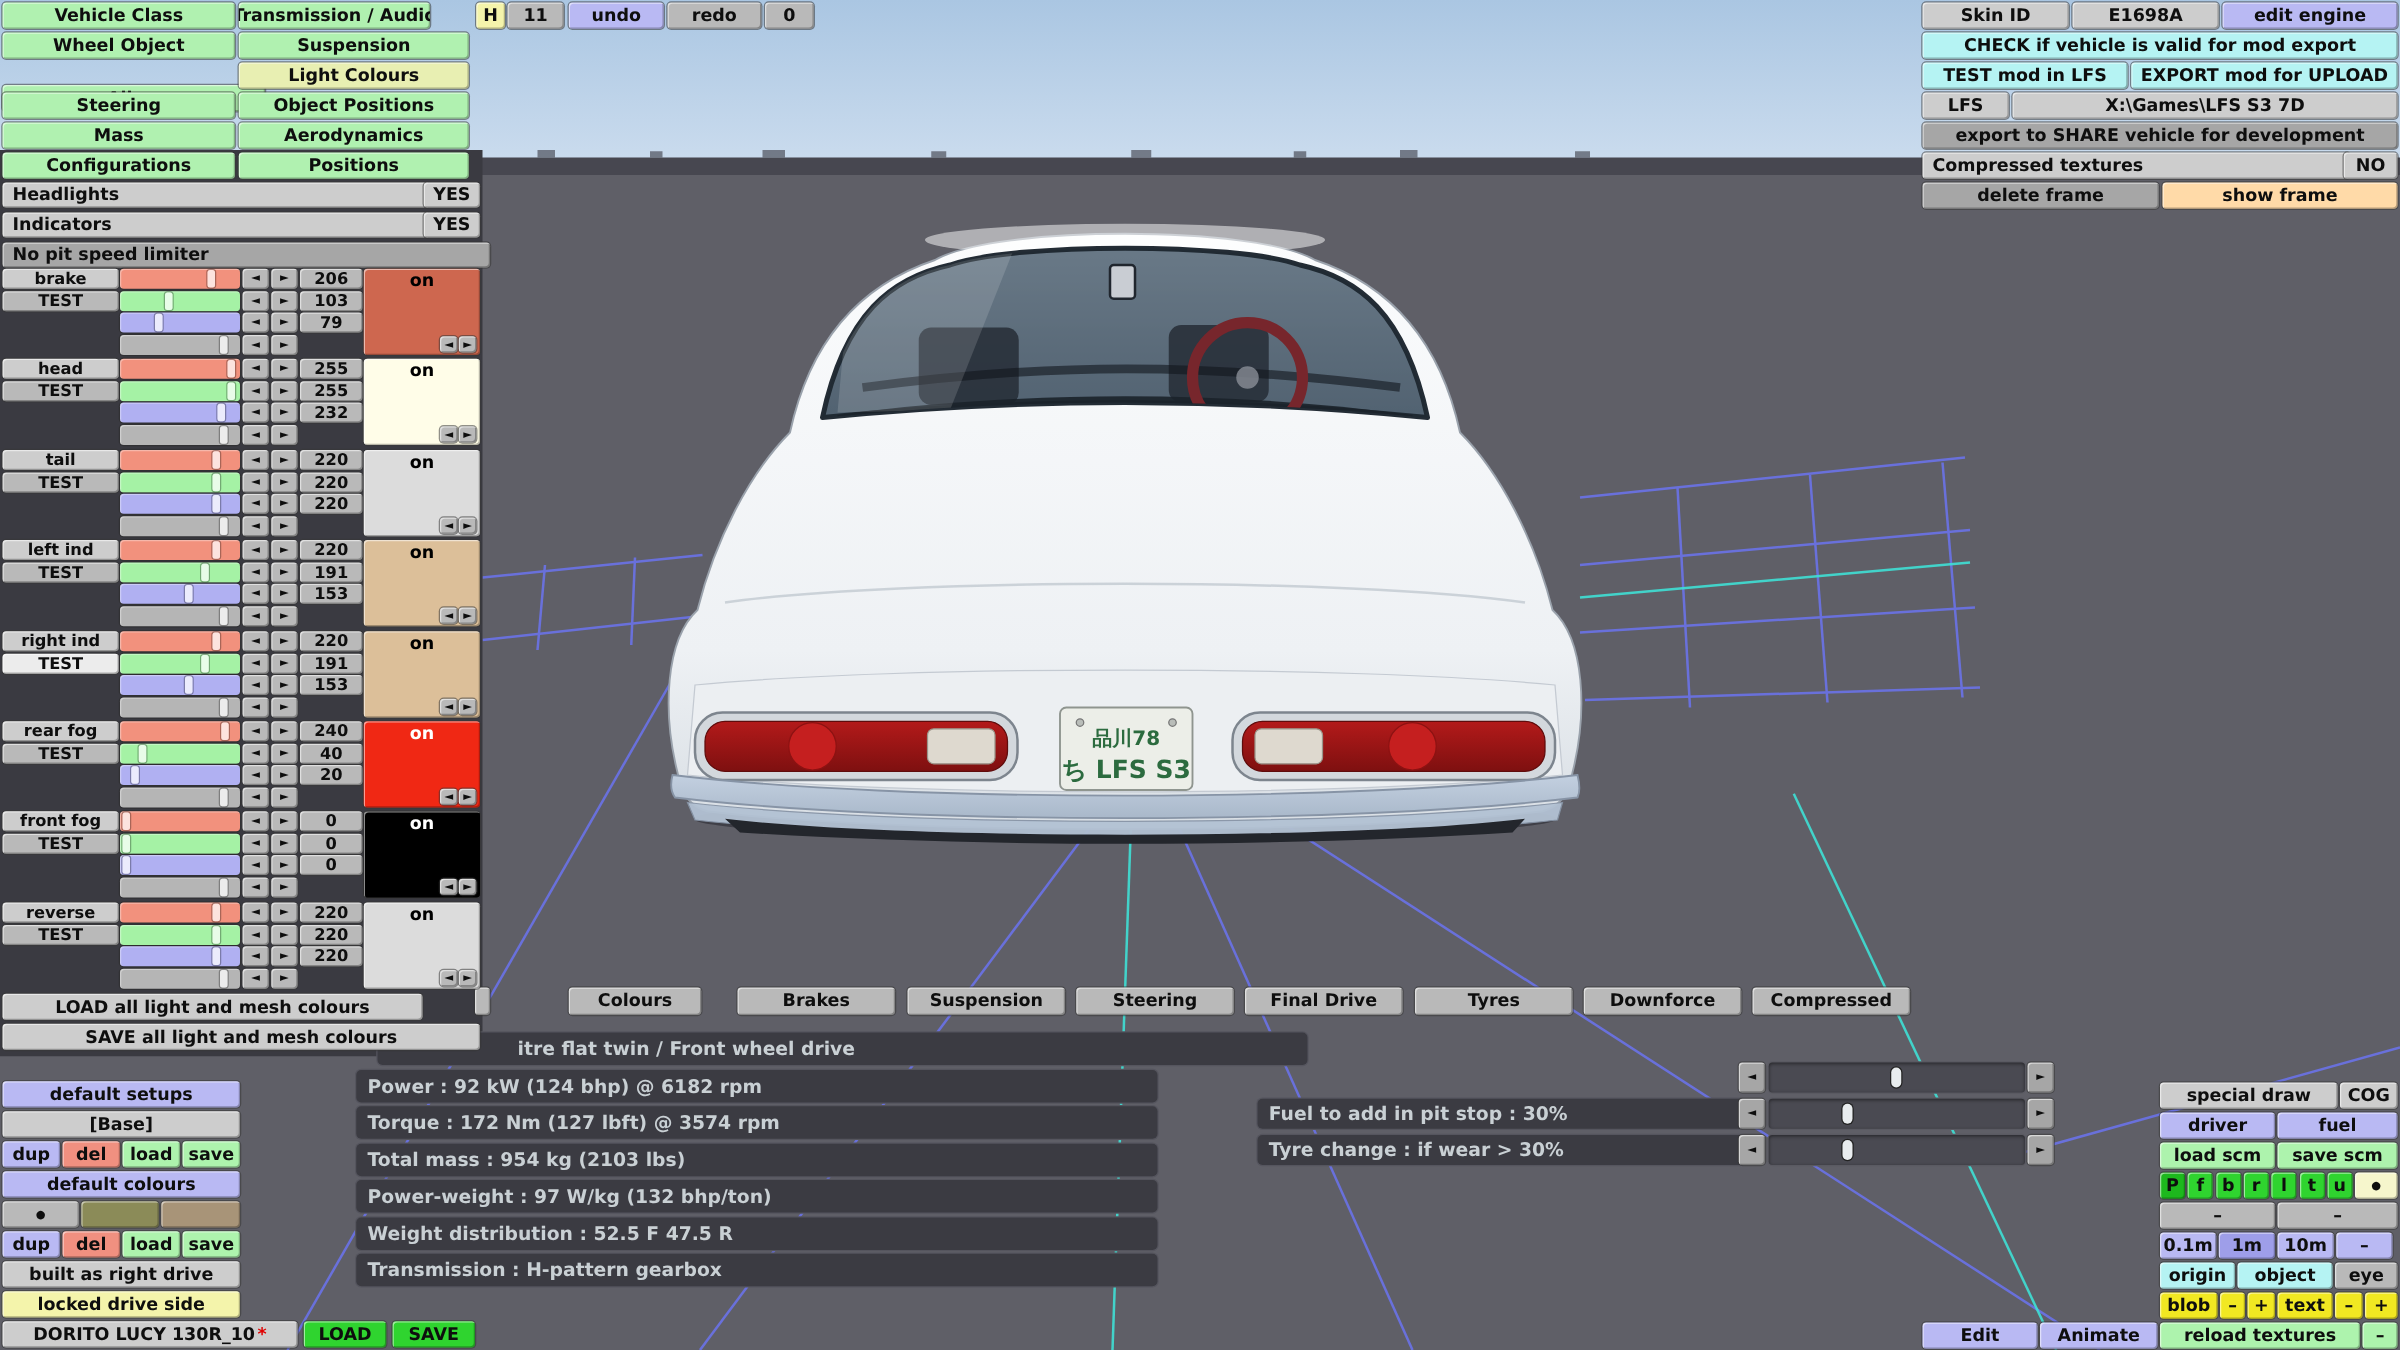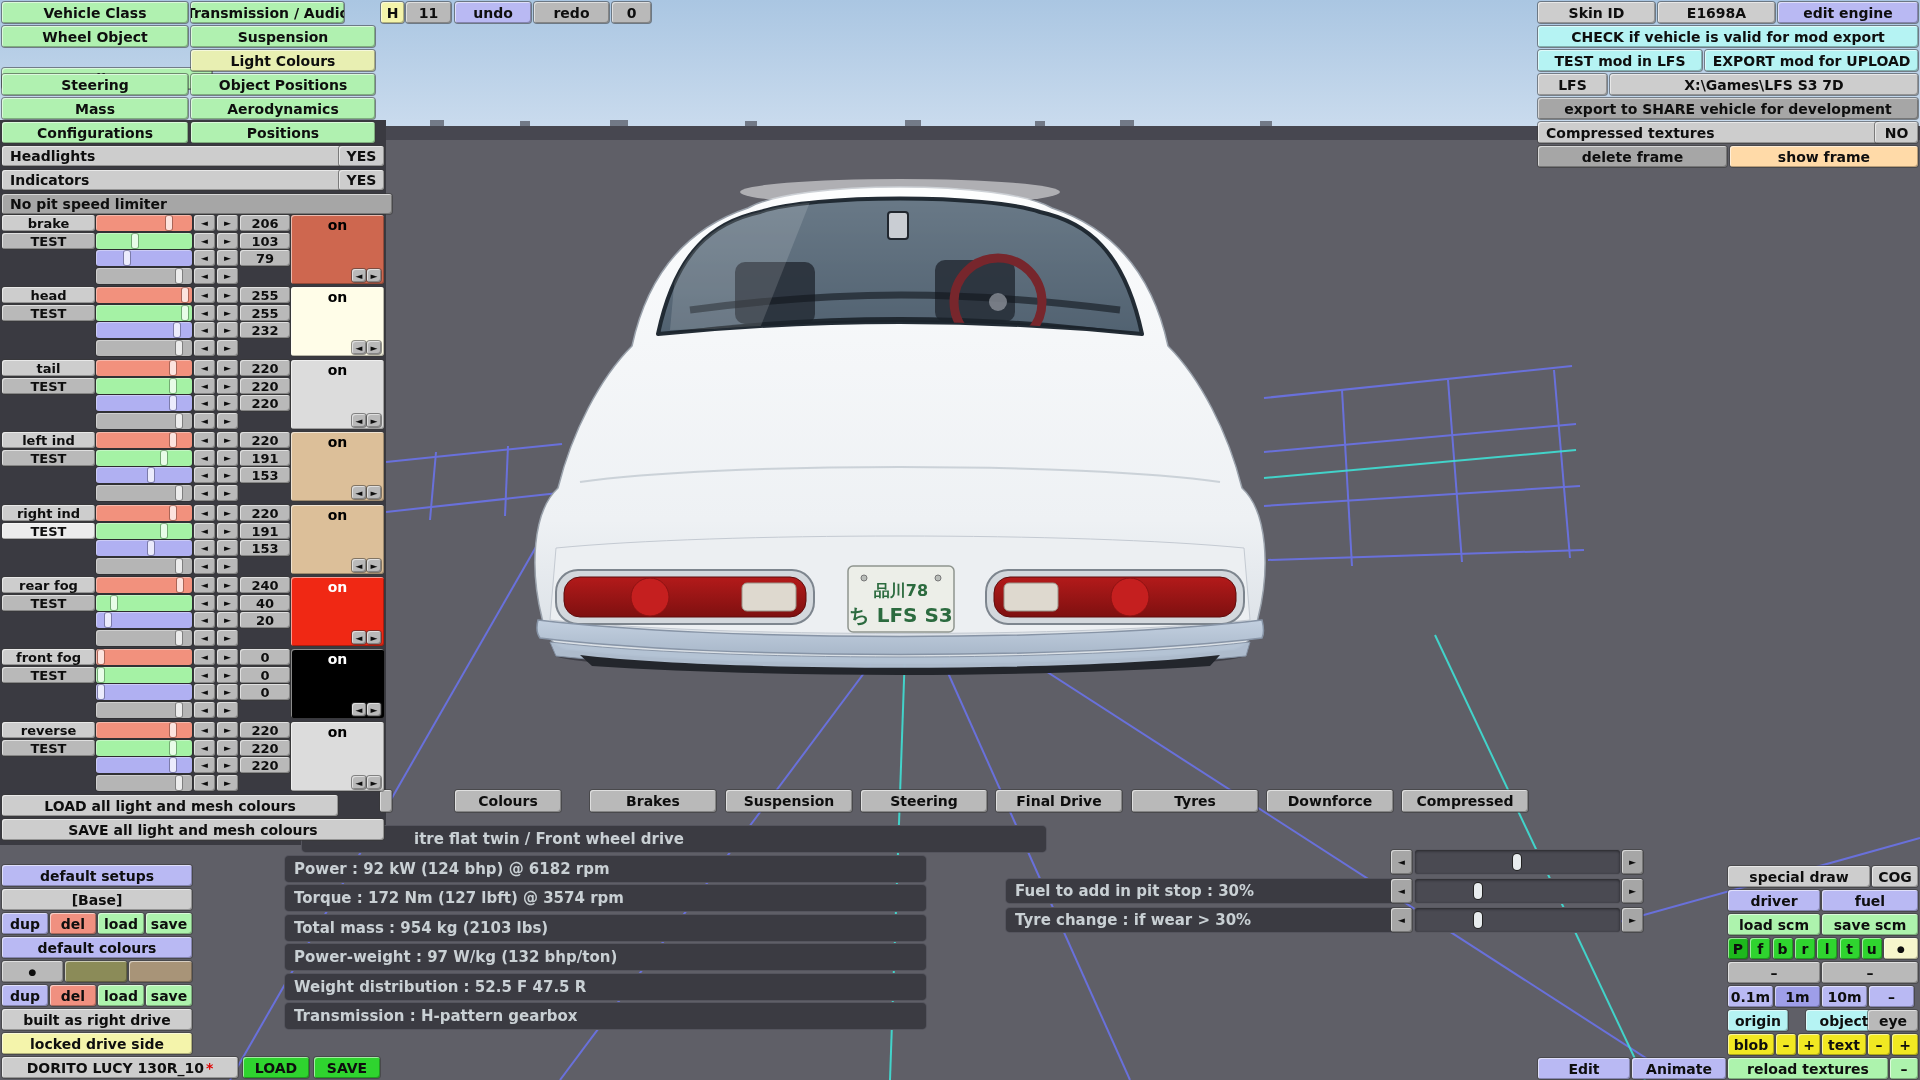--- a/index.html
+++ b/index.html
@@ -506,21 +506,21 @@
     <div class="b c-bgreen" style="left: 1839.5px; top: 938px; width: 20px; height: 21px;">t</div>
     <div class="b c-bgreen" style="left: 1861.8px; top: 938px; width: 20px; height: 21px;">u</div>
     <div class="b c-cream" style="left: 1884px; top: 938px; width: 34px; height: 21px; font-size: 9px;">●</div>
     <div class="b c-grey2" style="left: 1728px; top: 962px; width: 92px; height: 21px;">–</div>
     <div class="b c-grey2" style="left: 1822px; top: 962px; width: 96px; height: 21px;">–</div>
     <div class="b c-purple" style="left: 1728px; top: 986px; width: 45px; height: 21px;">0.1m</div>
     <div class="b c-purplesel" style="left: 1775px; top: 986px; width: 45px; height: 21px;">1m</div>
     <div class="b c-purple" style="left: 1822px; top: 986px; width: 45px; height: 21px;">10m</div>
     <div class="b c-purple" style="left: 1869px; top: 986px; width: 45px; height: 21px;">–</div>
     <div class="b c-cyan" style="left: 1728px; top: 1010px; width: 60px; height: 21px;">origin</div>
-    <div class="b c-cyan" style="left: 1790px; top: 1010px; width: 76px; height: 21px; margin-left: 16px;">object</div>
+    <div class="b c-cyan" style="left: 1790px; top: 1010px; width: 76px; height: 21px;">object</div>
     <div class="b c-grey2" style="left: 1868px; top: 1010px; width: 50px; height: 21px;">eye</div>
     <div class="b c-byellow" style="left: 1728px; top: 1034px; width: 46px; height: 21px;">blob</div>
     <div class="b c-byellow" style="left: 1776px; top: 1034px; width: 20px; height: 21px;">–</div>
     <div class="b c-byellow" style="left: 1798px; top: 1034px; width: 22px; height: 21px;">+</div>
     <div class="b c-byellow" style="left: 1822px; top: 1034px; width: 44px; height: 21px;">text</div>
     <div class="b c-byellow" style="left: 1868px; top: 1034px; width: 22px; height: 21px;">–</div>
     <div class="b c-byellow" style="left: 1892px; top: 1034px; width: 26px; height: 21px;">+</div>
     <div class="b c-purple" style="left: 1538px; top: 1058px; width: 92px; height: 21px;">Edit</div>
     <div class="b c-purple" style="left: 1632px; top: 1058px; width: 94px; height: 21px;">Animate</div>
     <div class="b c-lgreen" style="left: 1728px; top: 1058px; width: 160px; height: 21px;">reload textures</div>

